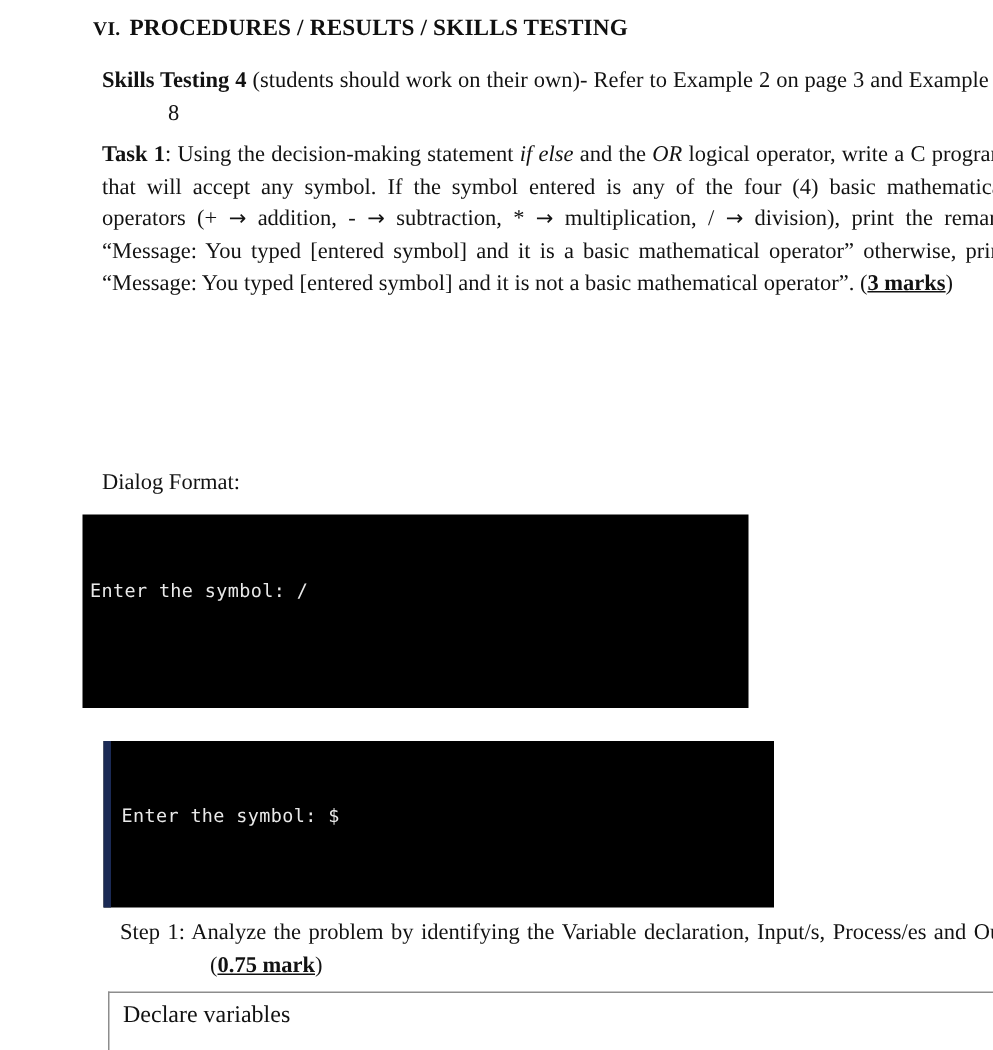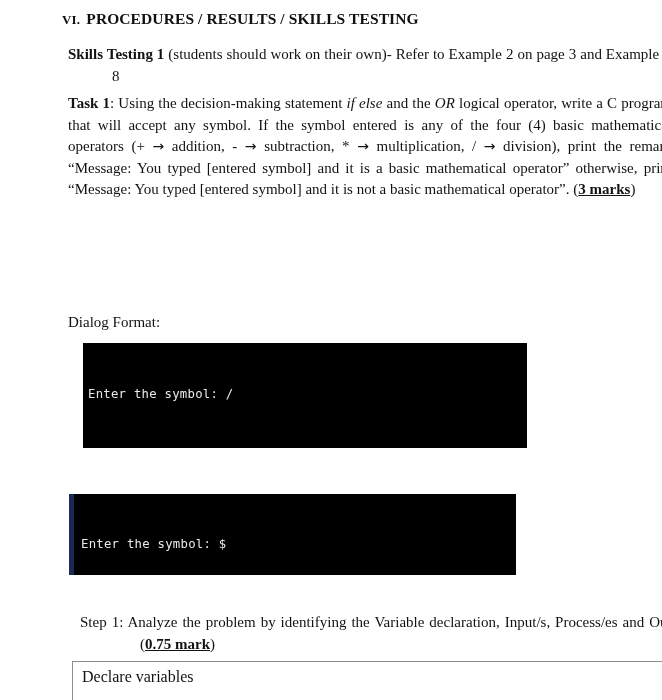--- a/index.html
+++ b/index.html
@@ -102,31 +102,31 @@
     background: #000000;
     font-family: "DejaVu Sans Mono", "Liberation Mono", monospace;
     font-size: 12.3px;
     line-height: 17.6px;
     letter-spacing: 0.25px;
     overflow: hidden;
     box-sizing: border-box;
     white-space: pre;
   }
   #console-one {
-    left: 83px;
+    left: 55px;
     top: 343px;
     width: 444px;
-    height: 105px;
+    height: 129px;
     padding: 8px 0 0 5px;
   }
   #console-two {
     left: 69px;
     top: 494px;
     width: 447px;
-    height: 81px;
+    height: 111px;
     padding: 7px 0 0 7px;
     border-left: 5px solid #1b2a55;
   }
   .c-line { display: block; height: 17.6px; }
   .c-white { color: #e9e9e9; }
 
   
   #ipo-table {
     position: absolute;
     left: 72px;
@@ -151,21 +151,21 @@
 </head>
 <body>
 
 <div class="page">
 
   <div class="section-heading">
     <span class="numeral">VI.</span><span class="numeral-gap"></span><span>PROCEDURES / RESULTS / SKILLS TESTING</span>
   </div>
 
   <div class="block" id="skills-testing-block">
-    <span class="lead"><b>Skills Testing 1</b><span> (students should work on their own)- Refer to Example 2 on page 3 and Example 8 on page 8</span></span>
+    <span class="lead"><b>Skills Testing 4</b><span> (students should work on their own)- Refer to Example 2 on page 3 and Example 8 on page 8</span></span>
   </div>
 
   <div class="block" id="task-block">
     <b>Task 1</b><span>: Using the decision-making statement </span><span class="bi">if else</span><span> and the </span><span class="bi">OR</span><span> logical operator, write a C program that will accept any symbol. If the symbol entered is any of the four (4) basic mathematical operators (+ </span><span class="arrow">→</span><span> addition, - </span><span class="arrow">→</span><span> subtraction, * </span><span class="arrow">→</span><span> multiplication, / </span><span class="arrow">→</span><span> division), print the remark “Message: You typed [entered symbol] and it is a basic mathematical operator” otherwise, print “Message: You typed [entered symbol] and it is not a basic mathematical operator”. (</span><span class="biu">3 marks</span><span>)</span>
   </div>
 
   <div id="dialog-format-label">Dialog Format:</div>
 
   <div class="console" id="console-one">
     <span class="c-line c-white">Enter the symbol: /</span>

